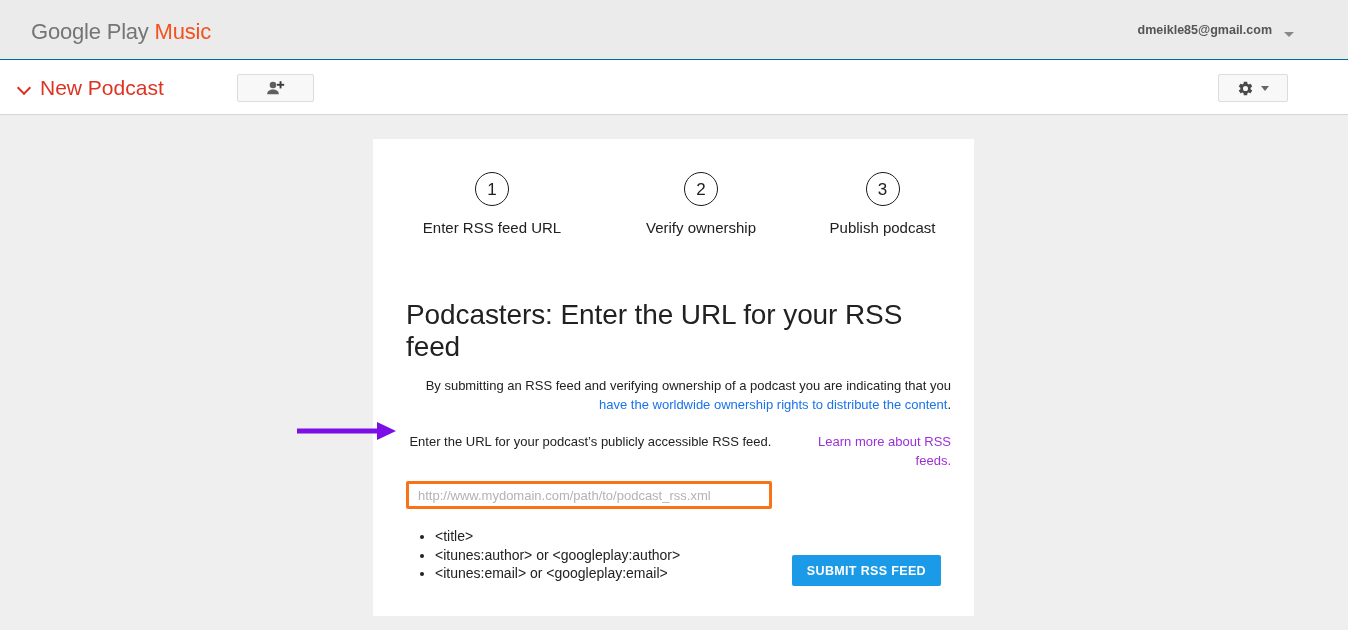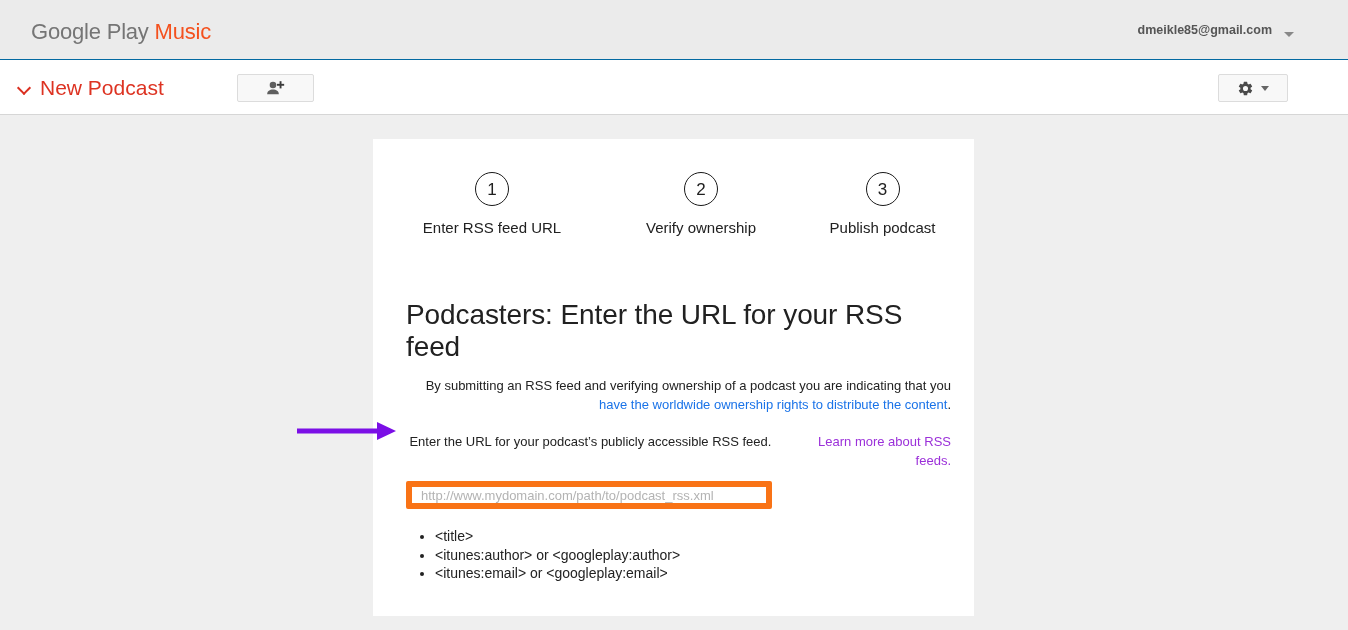--- a/index.html
+++ b/index.html
@@ -203,21 +203,21 @@
     color: #9b30d9;
     text-decoration: none;
     cursor: pointer;
     padding-left: 43px;
   }
   .para-tight { margin-bottom: 11px; }
   .rss-input {
     display: block;
     width: 366px;
     height: 28px;
-    border: 6px solid #f97316;
+    border: 3px solid #f97316;
     border-radius: 2px;
     padding: 0 9px;
     font-size: 13px;
     font-family: "Liberation Sans", sans-serif;
     color: #222;
     outline: none;
     background: #fff;
     margin-bottom: 19px;
   }
   .rss-input::placeholder { color: #b3b3b3; }
@@ -332,17 +332,20 @@
     <input class="rss-input" type="text" placeholder="http://www.mydomain.com/path/to/podcast_rss.xml" style="">
 
 
     <ul class="taglist">
       <li>&lt;title&gt;</li>
       <li>&lt;itunes:author&gt; or &lt;googleplay:author&gt;</li>
       <li>&lt;itunes:email&gt; or &lt;googleplay:email&gt;</li>
     </ul>
   </div>
 
+  <div class="submit-row">
+    <button class="submit-btn">SUBMIT RSS FEED</button>
+  </div>
 </div>
 
 <svg class="anno-arrow" viewBox="0 0 100 26">
   <path d="M0 10.5 H80 V4 L99 13 L80 22 V15.5 H0 Z" fill="#7b0fe6"></path>
 </svg>
 
 </body></html>

